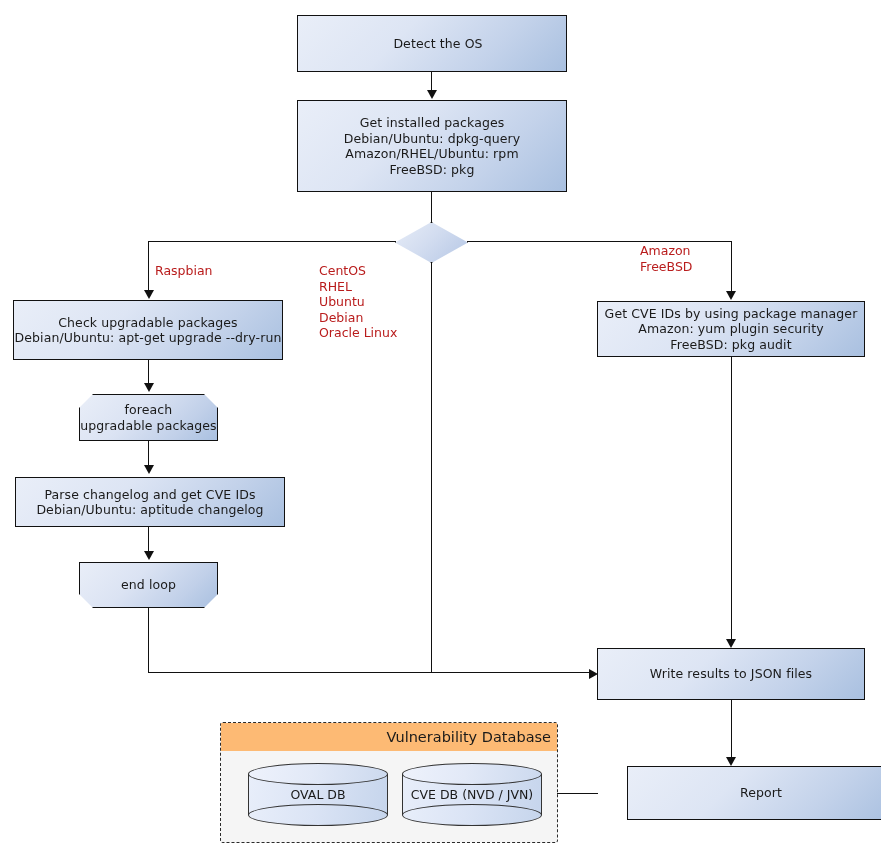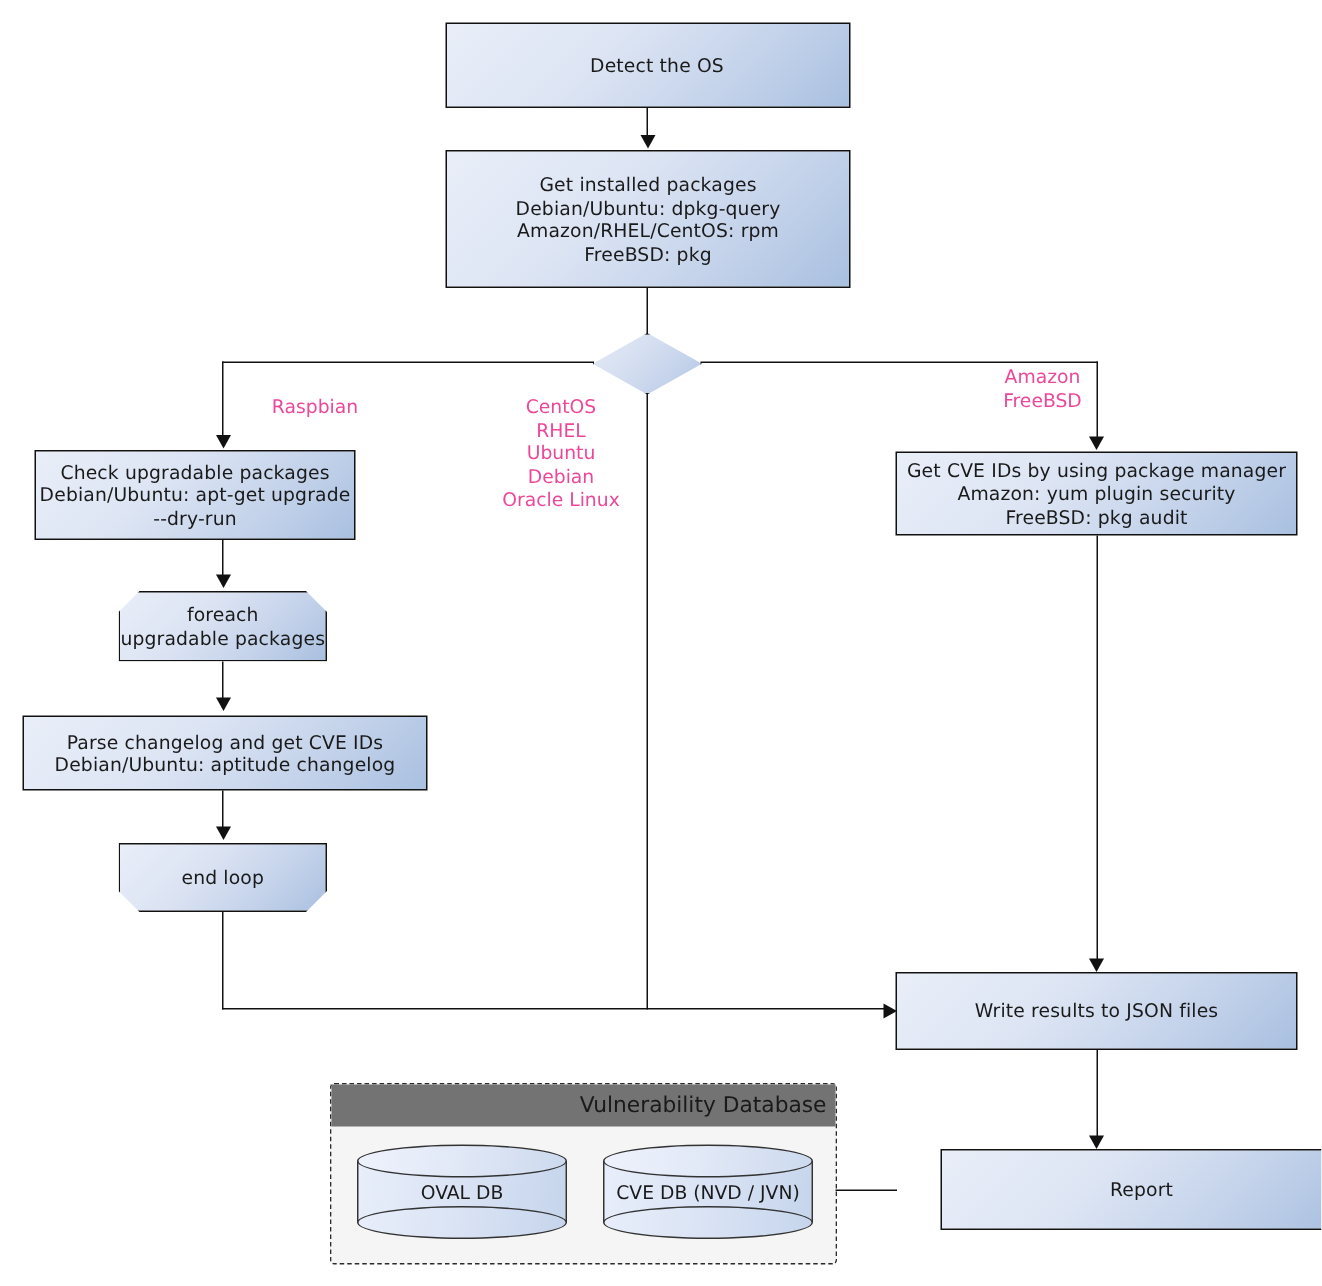--- a/index.html
+++ b/index.html
@@ -45,22 +45,22 @@
     position:absolute;inset:0;
     background:linear-gradient(135deg,#e6ecf7 0%,#d3ddf0 45%,#b5c7e5 100%);
     border:1.4px solid #111111;
     clip-path:polygon(50% 0,100% 50%,50% 100%,0 50%);
   }
 
   .edge-label{
     position:absolute;
     font-size:12.5px;
     line-height:15.5px;
-    color:#ec4899;
-    text-align:center;
+    color:#b91c1c;
+    text-align:left;
     white-space:pre-line;
   }
 
   .line{position:absolute;background:#111111;}
   .hline{height:1.4px;}
   .vline{width:1.4px;}
 
   .arrow{
     position:absolute;
     width:0;height:0;
@@ -78,21 +78,21 @@
 
   .dbgroup{
     position:absolute;
     box-sizing:border-box;
     border:1.6px dashed #2b2b2b;
     background:#f5f5f5;
     border-radius:3px;
   }
   .dbgroup-header{
     position:absolute;left:0;right:0;top:0;height:28px;
-    background:#737373;
+    background:#fdba74;
     display:flex;align-items:center;justify-content:flex-end;
     padding-right:6px;
     box-sizing:border-box;
     font-size:14.5px;color:#1a1a1a;
   }
 
   .cyl{position:absolute;}
   .cyl .cyl-body{
     position:absolute;left:0;right:0;top:11px;bottom:11px;
     background:linear-gradient(100deg,#e8eefa 0%,#dbe4f5 45%,#c6d5ec 100%);
@@ -123,21 +123,21 @@
 
 <div id="canvas">
 
   <div class="node" style="left:297px;top:15px;width:270px;height:57px;padding-left:12px;">Detect the OS</div>
 
   <div class="line vline" style="left:431px;top:72px;height:20px;"></div>
   <div class="arrow" style="left:426.5px;top:90px;"></div>
 
   <div class="node" style="left:297px;top:100px;width:270px;height:92px;">Get installed packages
 Debian/Ubuntu: dpkg-query
-Amazon/RHEL/CentOS: rpm
+Amazon/RHEL/Ubuntu: rpm
 FreeBSD: pkg</div>
 
   <div class="line vline" style="left:431px;top:192px;height:31px;"></div>
 
   <div class="diamond" style="left:395px;top:222px;width:73px;height:41px;">
     <div class="dshape"></div>
   </div>
 
   <div class="line hline" style="left:148px;top:241px;width:248px;"></div>
   <div class="line vline" style="left:148px;top:241px;height:51px;"></div>
@@ -151,21 +151,21 @@
 
   <div class="edge-label" style="left:155px;top:263px;width:110px;">Raspbian</div>
   <div class="edge-label" style="left:319px;top:263px;width:110px;">CentOS
 RHEL
 Ubuntu
 Debian
 Oracle Linux</div>
   <div class="edge-label" style="left:640px;top:243px;width:110px;">Amazon
 FreeBSD</div>
 
-  <div class="node" style="left:23px;top:300px;width:214px;height:60px;">Check upgradable packages
+  <div class="node" style="left:13px;top:300px;width:270px;height:60px;">Check upgradable packages
 Debian/Ubuntu: apt-get upgrade --dry-run</div>
 
   <div class="line vline" style="left:148px;top:360px;height:24px;"></div>
   <div class="arrow" style="left:143.5px;top:383px;"></div>
 
   <div class="node loop-start" style="left:79px;top:394px;width:139px;height:47px;">
     <div class="lshape"></div>
     <div class="lshape-label">foreach
 upgradable  packages</div>
   </div>
@@ -199,21 +199,21 @@
 
   <div class="line vline" style="left:730.6px;top:700px;height:58px;"></div>
   <div class="arrow" style="left:726px;top:757px;"></div>
 
   <div class="node" style="left:627px;top:766px;width:268px;height:54px;">Report</div>
 
   <div class="dbgroup" style="left:220px;top:722px;width:338px;height:121px;">
     <div class="dbgroup-header">Vulnerability Database</div>
   </div>
 
-  <div class="cyl" style="left:238px;top:763px;width:140px;height:63px;text-decoration:underline;">
+  <div class="cyl" style="left:248px;top:763px;width:140px;height:63px;text-decoration:underline;">
     <div class="cyl-body"></div>
     <div class="cyl-bottom"></div>
     <div class="cyl-top"></div>
     <div class="cyl-label">OVAL DB</div>
   </div>
 
   <div class="cyl" style="left:402px;top:763px;width:140px;height:63px;">
     <div class="cyl-body"></div>
     <div class="cyl-bottom"></div>
     <div class="cyl-top"></div>

